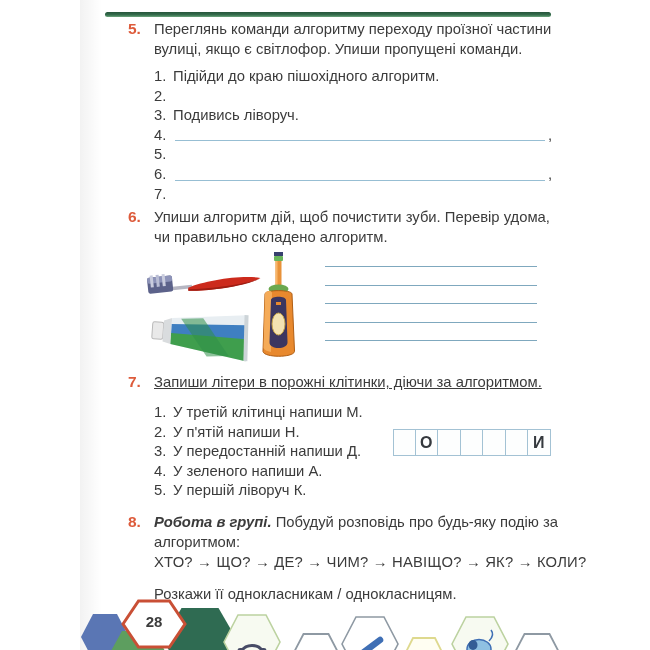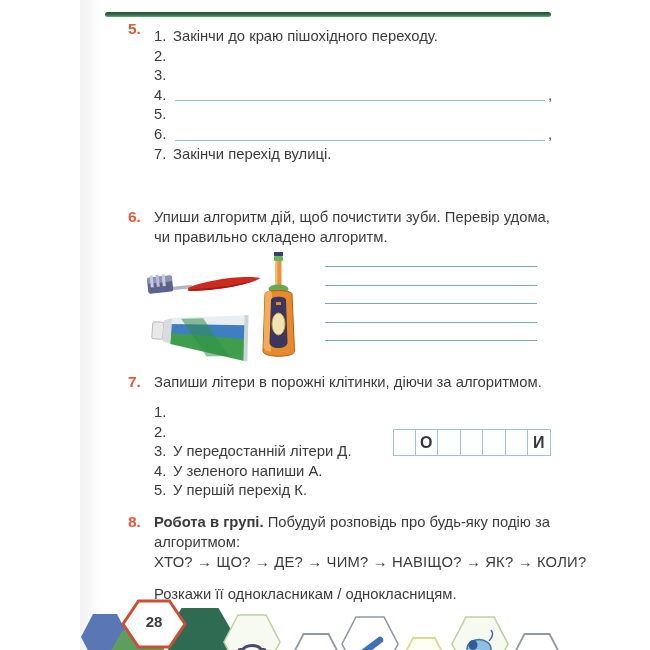--- a/index.html
+++ b/index.html
@@ -17,21 +17,21 @@
     position:absolute; left:105px; top:12px; width:446px; height:5px;
     border-radius:3px;
     background:linear-gradient(#26543b,#356e4d 60%,#6fa87f);
   }
   .ex { position:absolute; left:128px; width:424px; display:flex; }
   .ex-num {
     flex:none; width:26px; font-weight:bold; font-size:15.5px;
     color:#dd5b3b; line-height:20px;
   }
   .ex-body { flex:1; font-size:14.8px; line-height:20px; }
-  .lead { font-weight:bold; }
+  .lead { font-weight:bold; font-style:italic; }
   .seq { white-space:nowrap; letter-spacing:0.2px; }
   .closing { margin-top:12px; }
 
   .list { margin-top:8px; }
   .li { display:flex; align-items:baseline; font-size:14.8px; line-height:19.6px; }
   .li-num { flex:none; width:19px; }
   .li .rule {
     flex:1; align-self:flex-end;
     border-bottom:1.5px solid #97bed3; margin:0 3px 4px 2px; height:14px;
   }
@@ -61,47 +61,48 @@
 </style>
 </head>
 <body>
 
 <div class="gutter-shade"></div>
 <div class="topbar"></div>
 
 <div class="ex" style="top:19px;">
   <div class="ex-num">5.</div>
   <div class="ex-body">
+    <div>Переглянь команди алгоритму переходу проїзної частини вулиці, якщо є світлофор. Упиши пропущені команди.</div>
     <div class="list">
       <div class="li">
         <span class="li-num">1.</span>
-        <span>Закінчи до краю пішохідного переходу.</span>
+        <span>Підійди до краю пішохідного алгоритм.</span>
       </div>
       <div class="li">
         <span class="li-num">2.</span>
       </div>
       <div class="li">
         <span class="li-num">3.</span>
+        <span>Подивись ліворуч.</span>
       </div>
       <div class="li">
         <span class="li-num">4.</span>
         <span class="rule"></span>
         <span class="suffix">,</span>
       </div>
       <div class="li">
         <span class="li-num">5.</span>
       </div>
       <div class="li">
         <span class="li-num">6.</span>
         <span class="rule"></span>
         <span class="suffix">,</span>
       </div>
       <div class="li">
         <span class="li-num">7.</span>
-        <span>Закінчи перехід вулиці.</span>
       </div>
     </div>
   </div>
 </div>
 
 <div class="ex" style="top:207px;">
   <div class="ex-num">6.</div>
   <div class="ex-body">
     <div>Упиши алгоритм дій, щоб почистити зуби. Перевір удома, чи правильно складено алгоритм.</div>
   </div>
@@ -152,39 +153,41 @@
     <div class="wline"></div>
     <div class="wline"></div>
     <div class="wline"></div>
     <div class="wline"></div>
   </div>
 </div>
 
 <div class="ex" style="top:372px;">
   <div class="ex-num">7.</div>
   <div class="ex-body">
-    <div style="white-space:nowrap;">Запиши літери в порожні клітинки, діючи за алгоритмом.</div>
+    <div style="white-space:nowrap;text-decoration:underline;">Запиши літери в порожні клітинки, діючи за алгоритмом.</div>
     <div class="list" style="margin-top:11px; width:250px;">
       <div class="li">
         <span class="li-num">1.</span>
+        <span>У третій клітинці напиши М.</span>
       </div>
       <div class="li">
         <span class="li-num">2.</span>
+        <span>У п'ятій напиши Н.</span>
       </div>
       <div class="li">
         <span class="li-num">3.</span>
-        <span>У передостанній літери Д.</span>
+        <span>У передостанній напиши Д.</span>
       </div>
       <div class="li">
         <span class="li-num">4.</span>
         <span>У зеленого напиши А.</span>
       </div>
       <div class="li">
         <span class="li-num">5.</span>
-        <span>У першій перехід К.</span>
+        <span>У першій ліворуч К.</span>
       </div>
     </div>
   </div>
 </div>
 
 <div class="lettergrid">
   <div class="cell"></div>
   <div class="cell">О</div>
   <div class="cell"></div>
   <div class="cell"></div>

